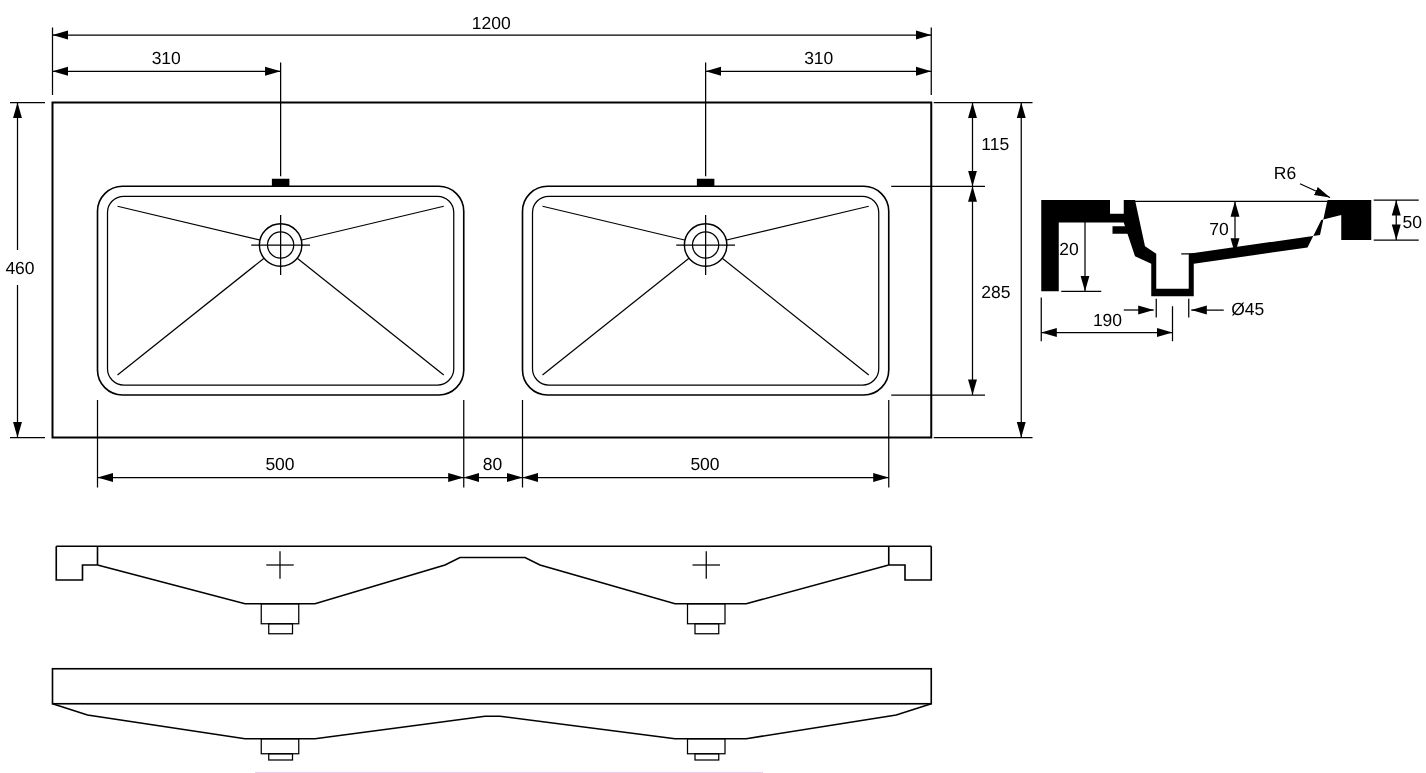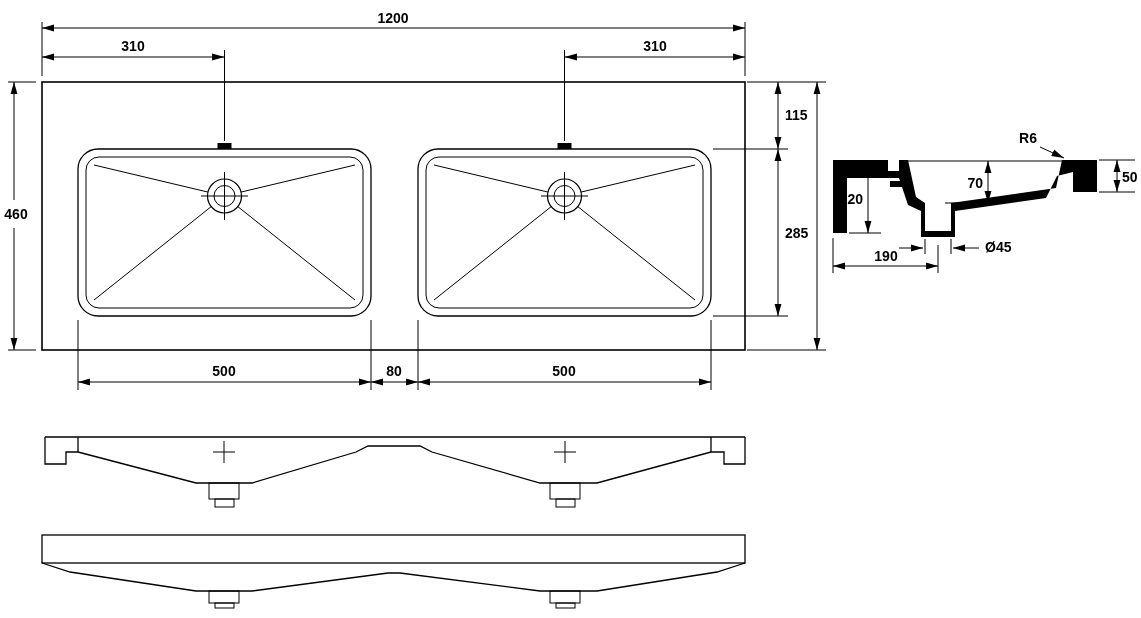--- a/index.html
+++ b/index.html
@@ -1,16 +1,16 @@
 <!DOCTYPE html>
 <html><head>
 <meta charset="utf-8">
 <style>
   html,body{margin:0;padding:0;background:#ffffff;}
-  .canvas-wrap{width:1141px;height:618px;background:#a21caf;position:relative;font-weight:bold;}
+  .canvas-wrap{width:1141px;height:618px;background:#a21caf;position:relative;}
   svg{display:block;}
   svg text{font-family:"Liberation Sans",sans-serif;font-size:14px;fill:#000000;}
   .ol{fill:none;stroke:#000;stroke-width:1.6;stroke-linejoin:miter;}
   .ml{fill:none;stroke:#000;stroke-width:1.3;}
   .tl{fill:none;stroke:#000;stroke-width:1;}
   .dl{fill:none;stroke:#000;stroke-width:1;}
   .blk{fill:#000;stroke:none;}
   .wht{fill:#fff;stroke:none;}
   .drain{fill:#fff;stroke:#000;stroke-width:1.2;}
 </style>

